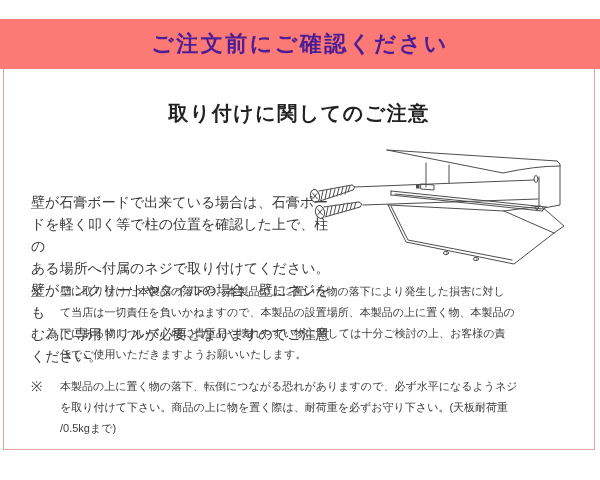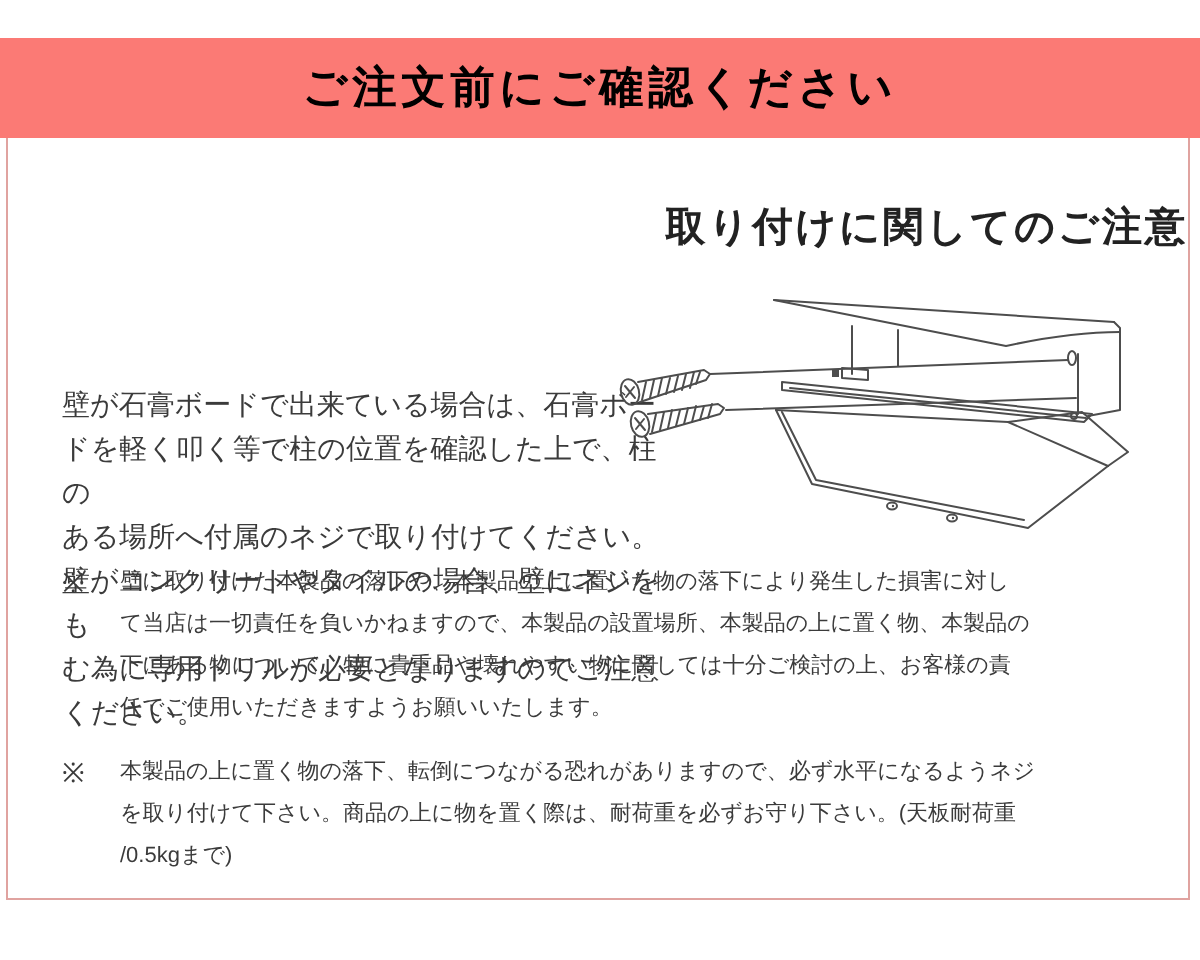--- a/index.html
+++ b/index.html
@@ -11,34 +11,34 @@
     font-family:"Liberation Sans", sans-serif;
     color:#3b3b3b;
   }
   .banner {
     position:absolute; top:19px; left:0;
     width:600px; height:50px;
     background:#fb7a75;
     display:flex; align-items:center; justify-content:center;
   }
   .banner-title {
-    color:#000000;
+    color:#4c1d95;
     font-size:22px; font-weight:bold; letter-spacing:2.5px;
   }
   .content-box {
     position:absolute; top:69px; left:3px;
     width:592px; height:381px;
     background:#ffffff;
     border:1px solid #e0a3a0; border-top:none;
     box-sizing:border-box;
   }
   .heading {
     position:absolute; top:31px; left:0;
     width:100%; margin:0;
-    text-align:right;
+    text-align:center;
     font-size:20px; font-weight:bold; letter-spacing:1.5px;
     color:#222222;
   }
   .body-text {
     position:absolute; left:27px; top:96px;
     width:305px;
     font-size:14px; line-height:22px;
     white-space:pre-line;
     margin-top:26px;
   }

